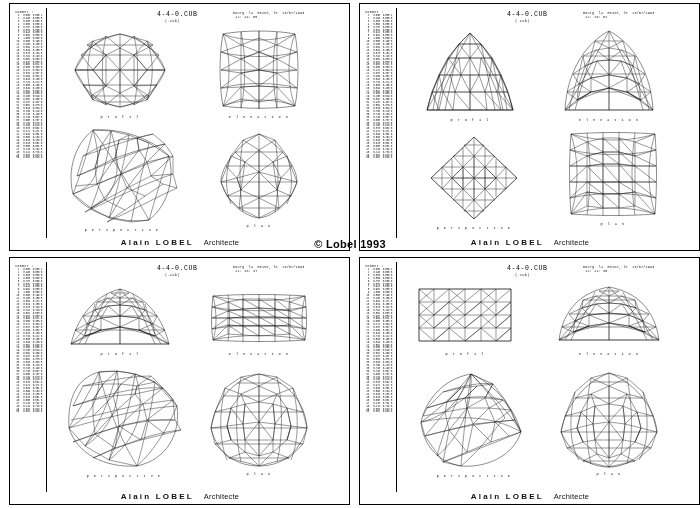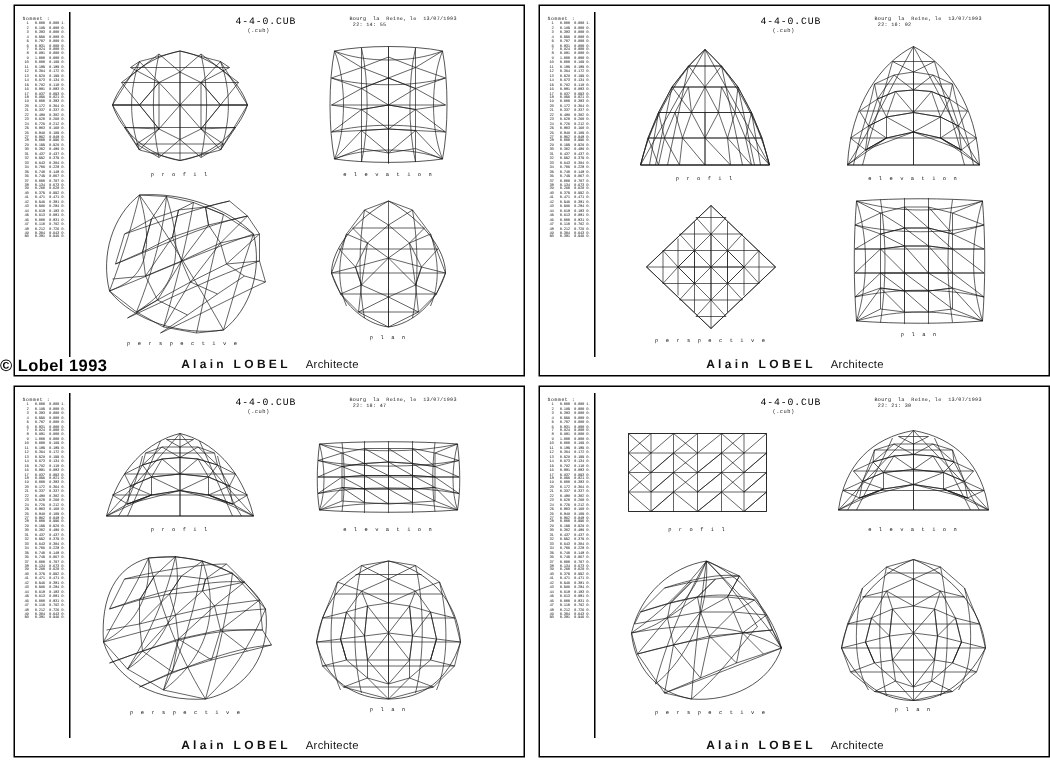--- a/index.html
+++ b/index.html
@@ -47,21 +47,21 @@
     font-size:3.6px;letter-spacing:1.4px;color:#111;text-align:center;
   }
   
   .footer{
     position:absolute;bottom:7px;left:0;width:100%;
     text-align:center;font-size:8px;letter-spacing:0.5px;
   }
   .footer .nm{font-weight:bold;letter-spacing:2.2px;}
   .footer .role{letter-spacing:0.2px;margin-left:10px;font-size:7.5px;}
   .copyright{
-    position:absolute;left:0;top:238px;width:700px;
+    position:absolute;left:0;top:238px;width:700px;text-align:center;
     font-size:11px;font-weight:bold;color:#000;letter-spacing:0.3px;
     z-index:5;
   }
   svg{display:block;}
   .mesh{stroke:#1a1a1a;fill:none;vector-effect:non-scaling-stroke;}
   .outline{stroke:#000;fill:none;}
 </style>
 </head>
 <body>
 

